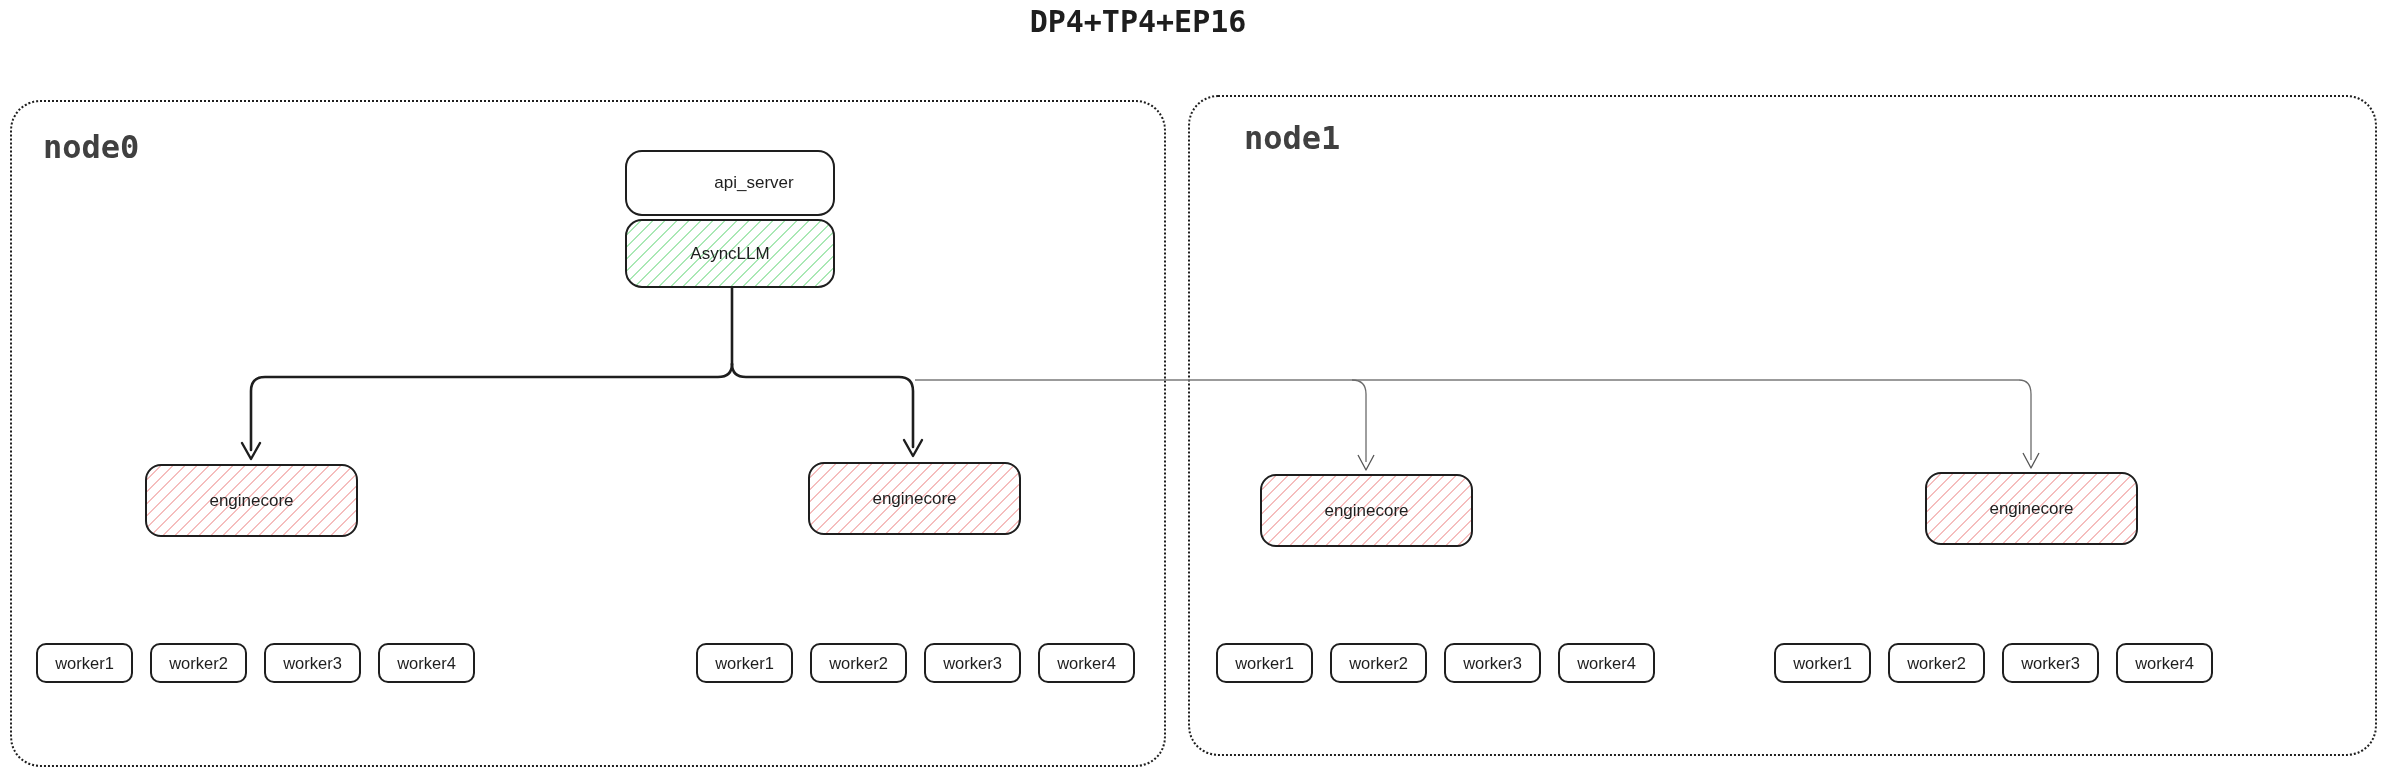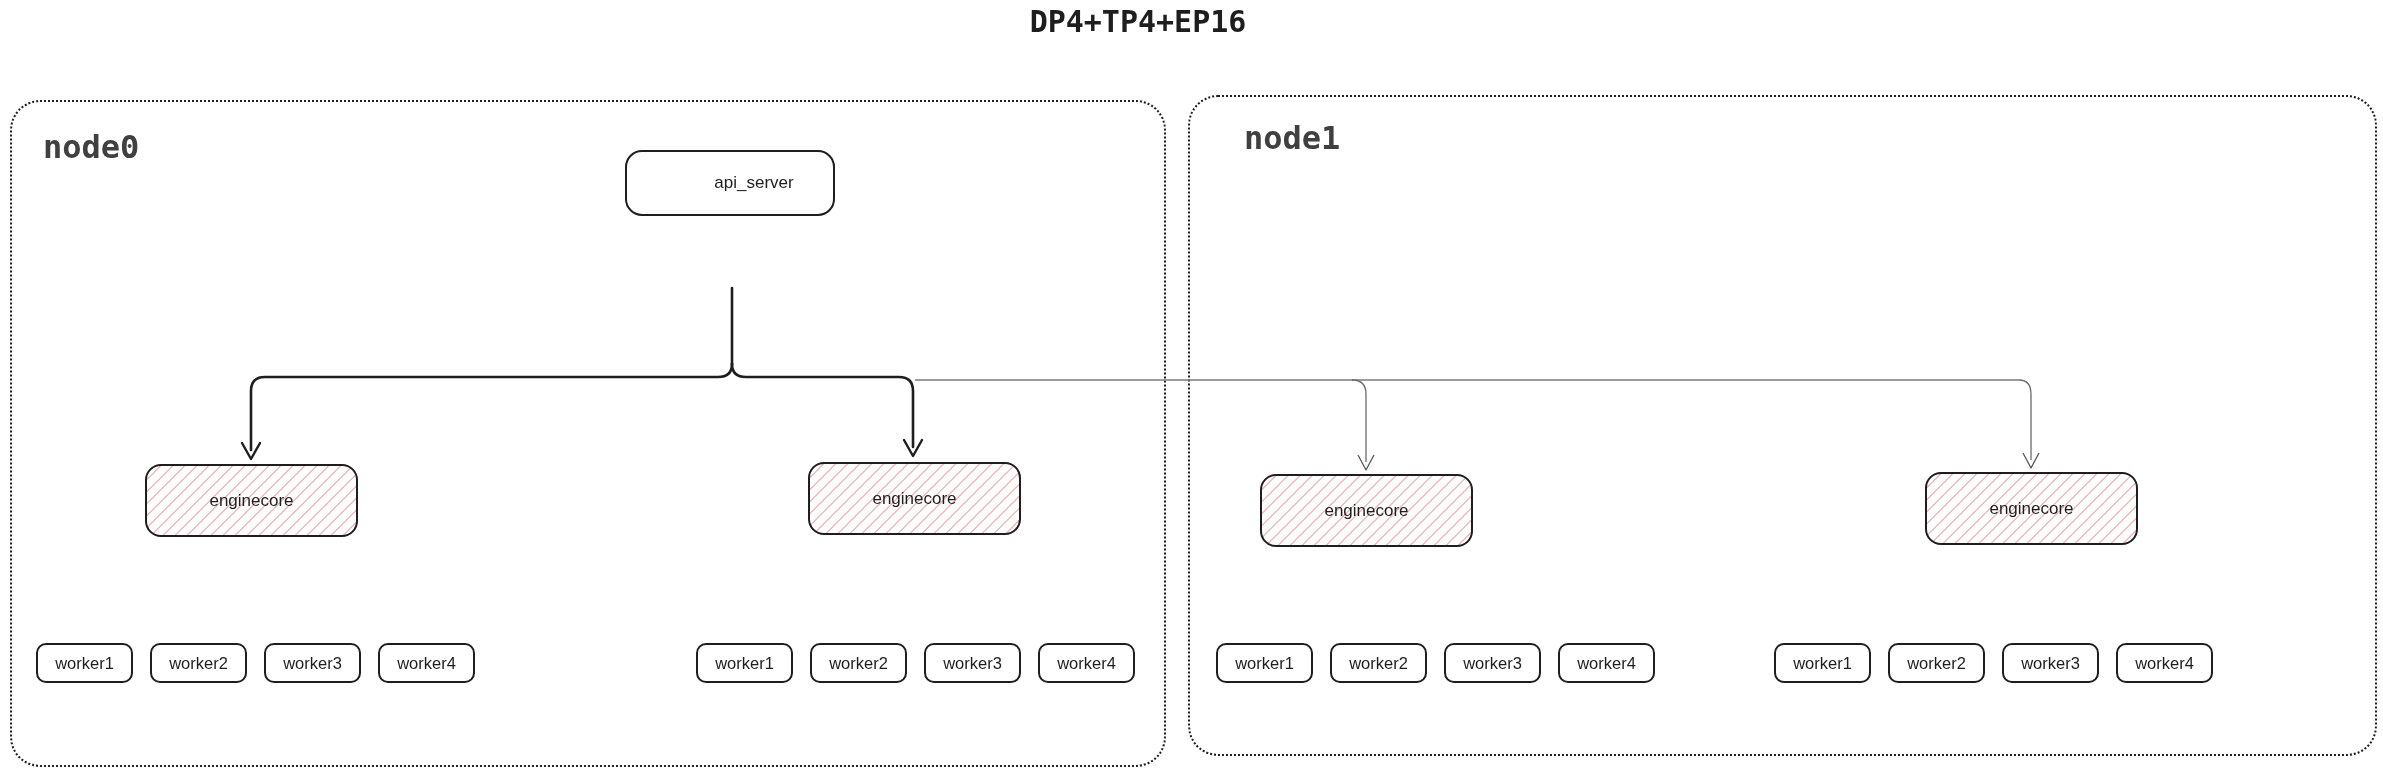--- a/index.html
+++ b/index.html
@@ -110,20 +110,23 @@
     <path d="M1352,380 Q1366,380 1366,394 L1366,462" stroke="#6b6b6b" stroke-width="1.3"></path>
     <path d="M1358,455 L1366,470 L1374,455" stroke="#555555" stroke-width="1.3" stroke-linejoin="round"></path>
 
     <path d="M2019,380 Q2031,380 2031,394 L2031,460" stroke="#6b6b6b" stroke-width="1.3"></path>
     <path d="M2023,453 L2031,468 L2039,453" stroke="#555555" stroke-width="1.3" stroke-linejoin="round"></path>
   </svg>
 
   <div class="shape big api-server">
     <span>api_server</span>
   </div>
+  <div class="shape big async-llm">
+    <span>AsyncLLM</span>
+  </div>
 
   <div class="shape enginecore ec1">
     <span>enginecore</span>
   </div>
   <div class="shape enginecore ec2">
     <span>enginecore</span>
   </div>
   <div class="shape enginecore ec3">
     <span>enginecore</span>
   </div>

